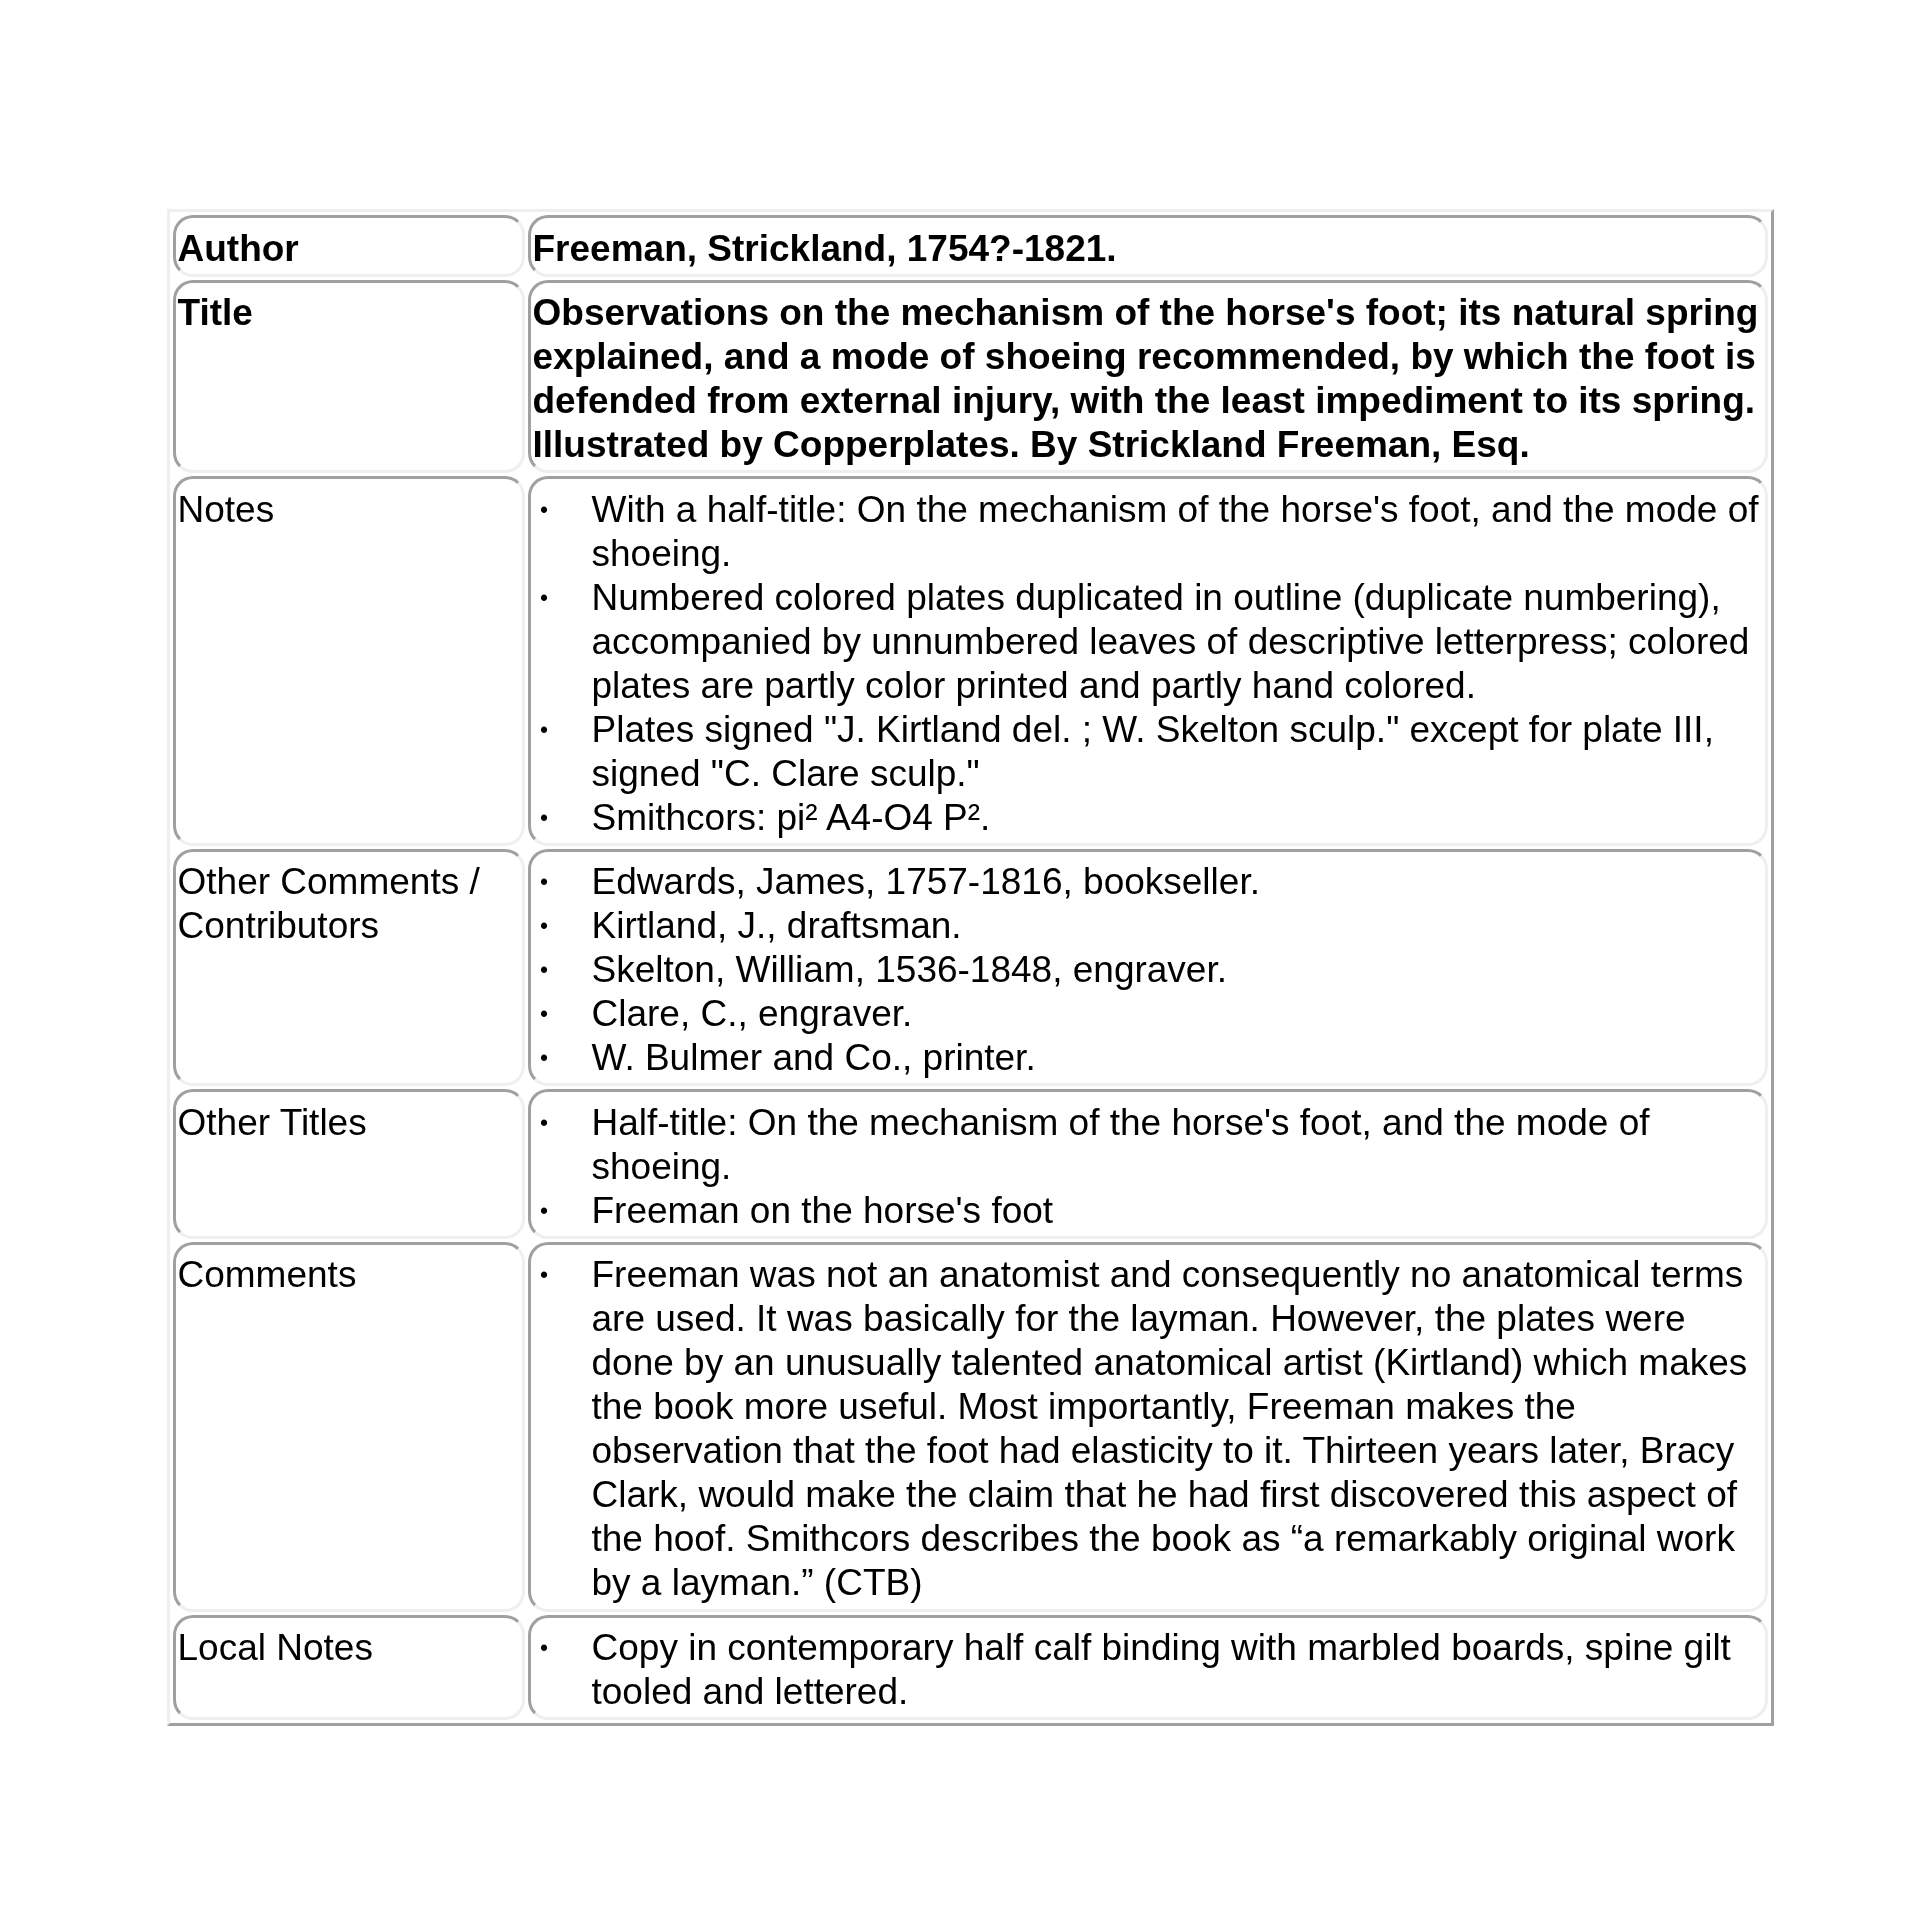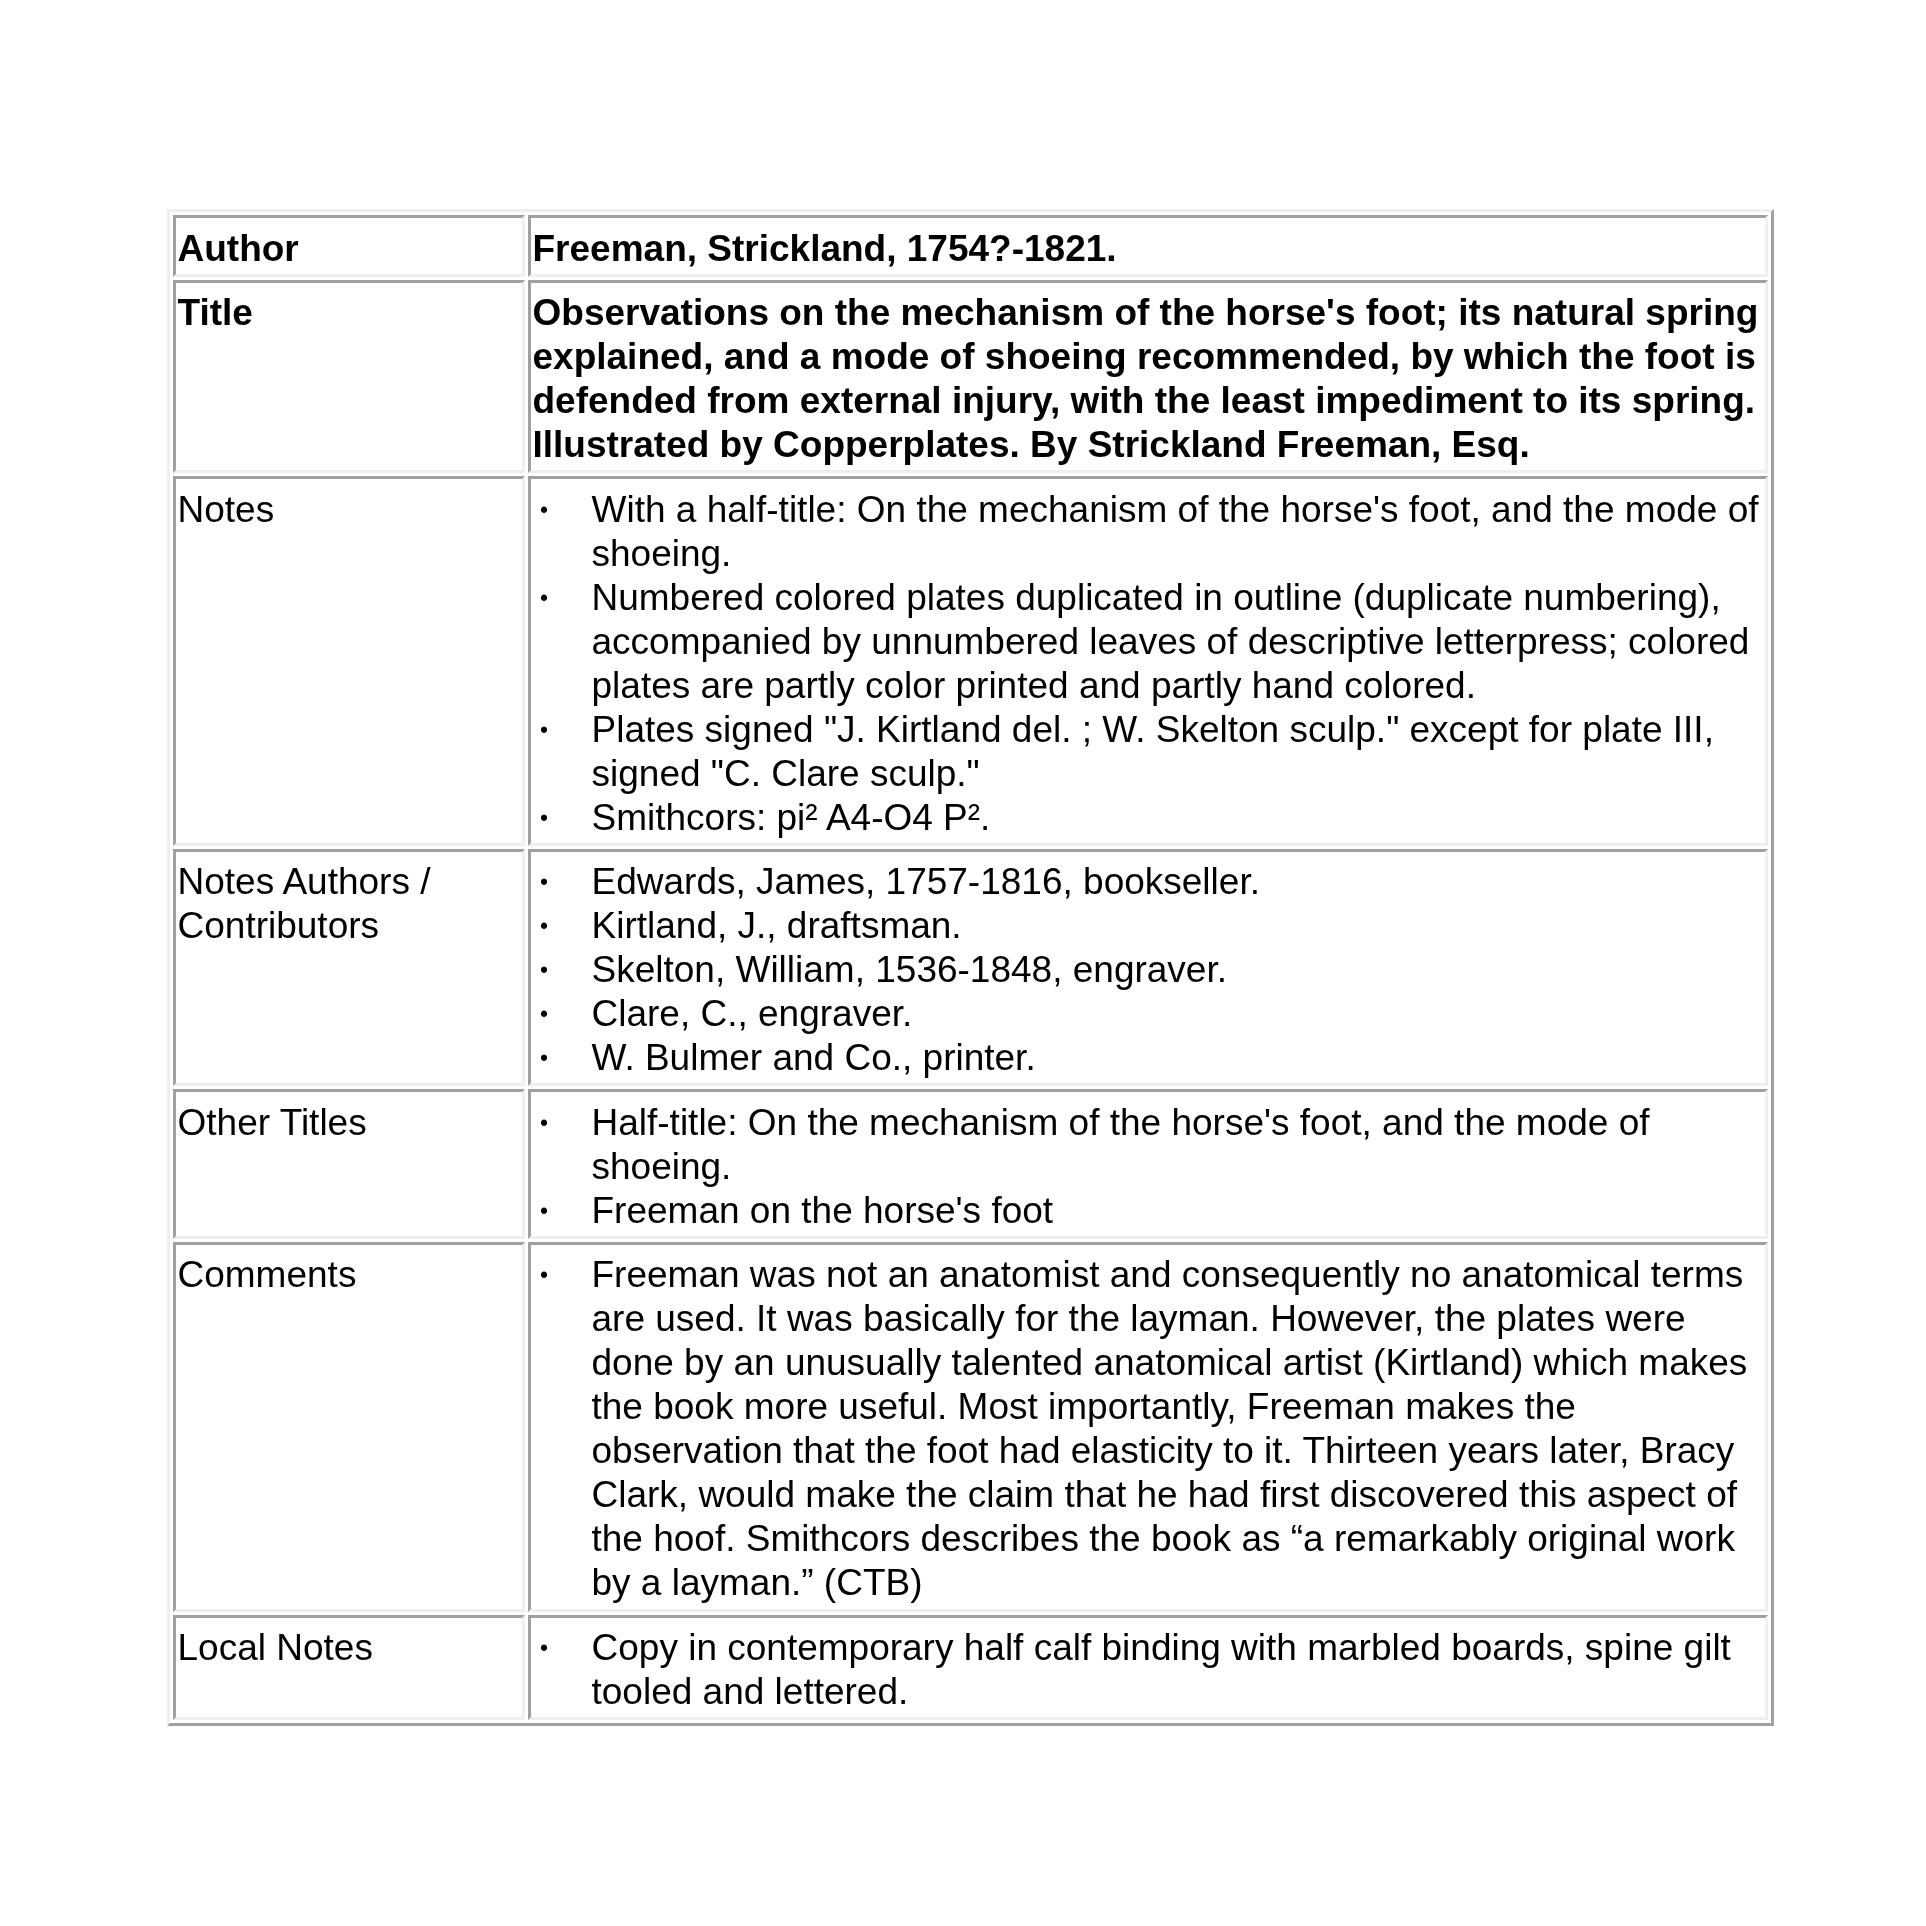--- a/index.html
+++ b/index.html
@@ -11,21 +11,21 @@
     position: absolute; left: 167px; top: 209px; width: 1607px;
     border-collapse: separate; border-spacing: 3.1px;
     border-top: 3.1px solid #efefef; border-left: 3.1px solid #efefef;
     border-bottom: 3.1px solid #a0a0a0; border-right: 3.1px solid #a0a0a0;
     box-sizing: border-box;
   }
   .record td {
     border-top: 3.1px solid #a0a0a0; border-left: 3.1px solid #a0a0a0;
     border-bottom: 3.1px solid #efefef; border-right: 3.1px solid #efefef;
     vertical-align: top; padding: 8.5px 1.5px 3.1px 1.5px;
-    font-size: 37px; line-height: 44px;
+    font-size: 37px; line-height: 44px; border-radius: 20px;
   }
   .record td.label { width: 343px; }
   .record tr.bold td { font-weight: bold; }
   ul { margin: 0; padding: 0 0 0 59px; }
   li { margin: 0; padding: 0; list-style: none; position: relative; }
   li .bullet {
     position: absolute; left: -59px; top: 0; width: 23px; text-align: center;
     font-size: 23px;
   }
 </style>
@@ -47,21 +47,21 @@
     <td>
           <ul>
             <li><span class="bullet">•</span><span>With a half-title: On the mechanism of the horse's foot, and the mode of shoeing.</span></li>
             <li><span class="bullet">•</span><span>Numbered colored plates duplicated in outline (duplicate numbering), accompanied by unnumbered leaves of descriptive letterpress; colored plates are partly color printed and partly hand colored.</span></li>
             <li><span class="bullet">•</span><span>Plates signed "J. Kirtland del. ; W. Skelton sculp." except for plate III, signed "C. Clare sculp."</span></li>
             <li><span class="bullet">•</span><span>Smithcors: pi² A4-O4 P².</span></li>
           </ul>
         </td>
   </tr>
   <tr>
-    <td class="label">Notes Authors / Contributors</td>
+    <td class="label">Other Comments / Contributors</td>
     <td>
           <ul>
             <li><span class="bullet">•</span><span>Edwards, James, 1757-1816, bookseller.</span></li>
             <li><span class="bullet">•</span><span>Kirtland, J., draftsman.</span></li>
             <li><span class="bullet">•</span><span>Skelton, William, 1536-1848, engraver.</span></li>
             <li><span class="bullet">•</span><span>Clare, C., engraver.</span></li>
             <li><span class="bullet">•</span><span>W. Bulmer and Co., printer.</span></li>
           </ul>
         </td>
   </tr>

